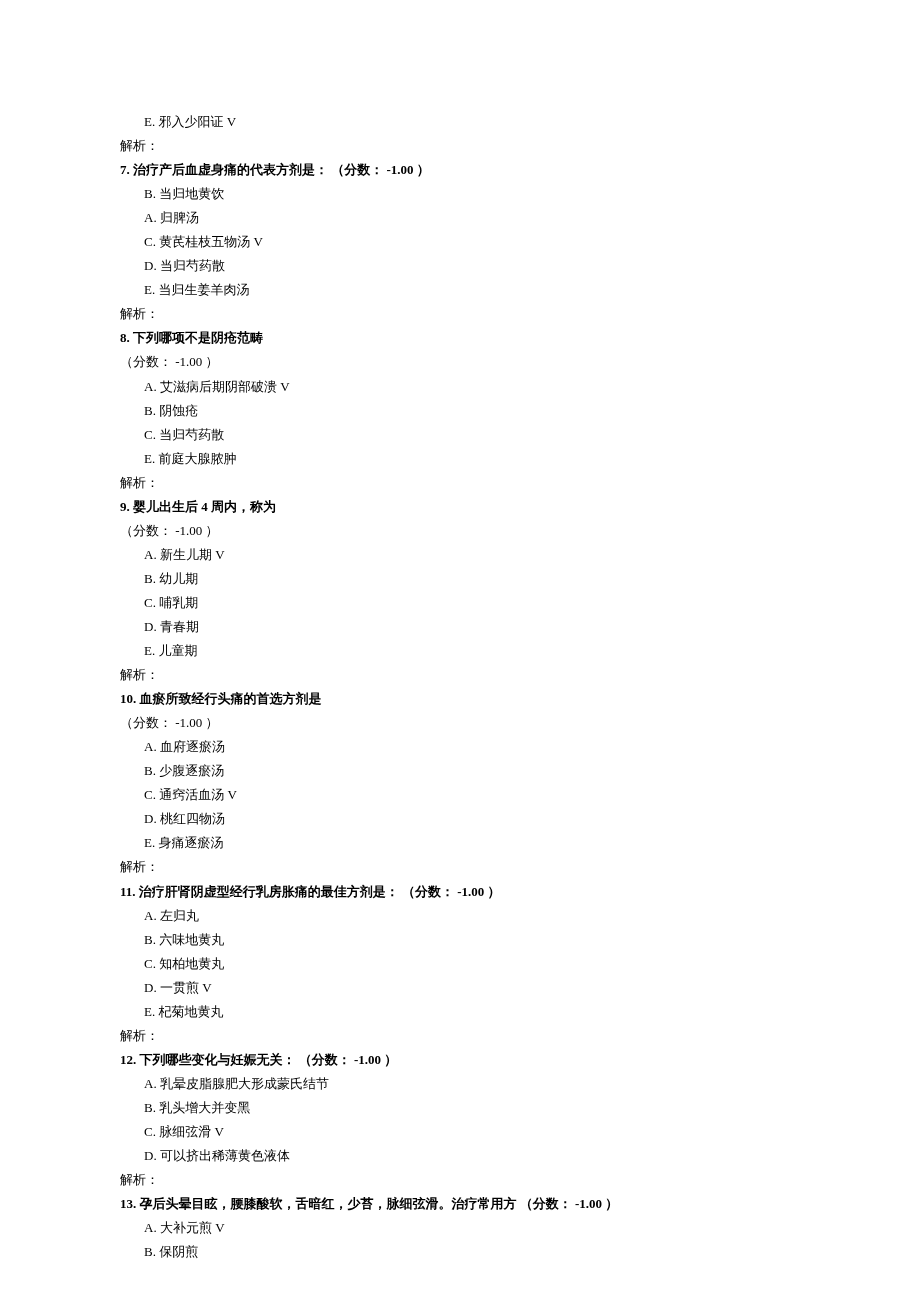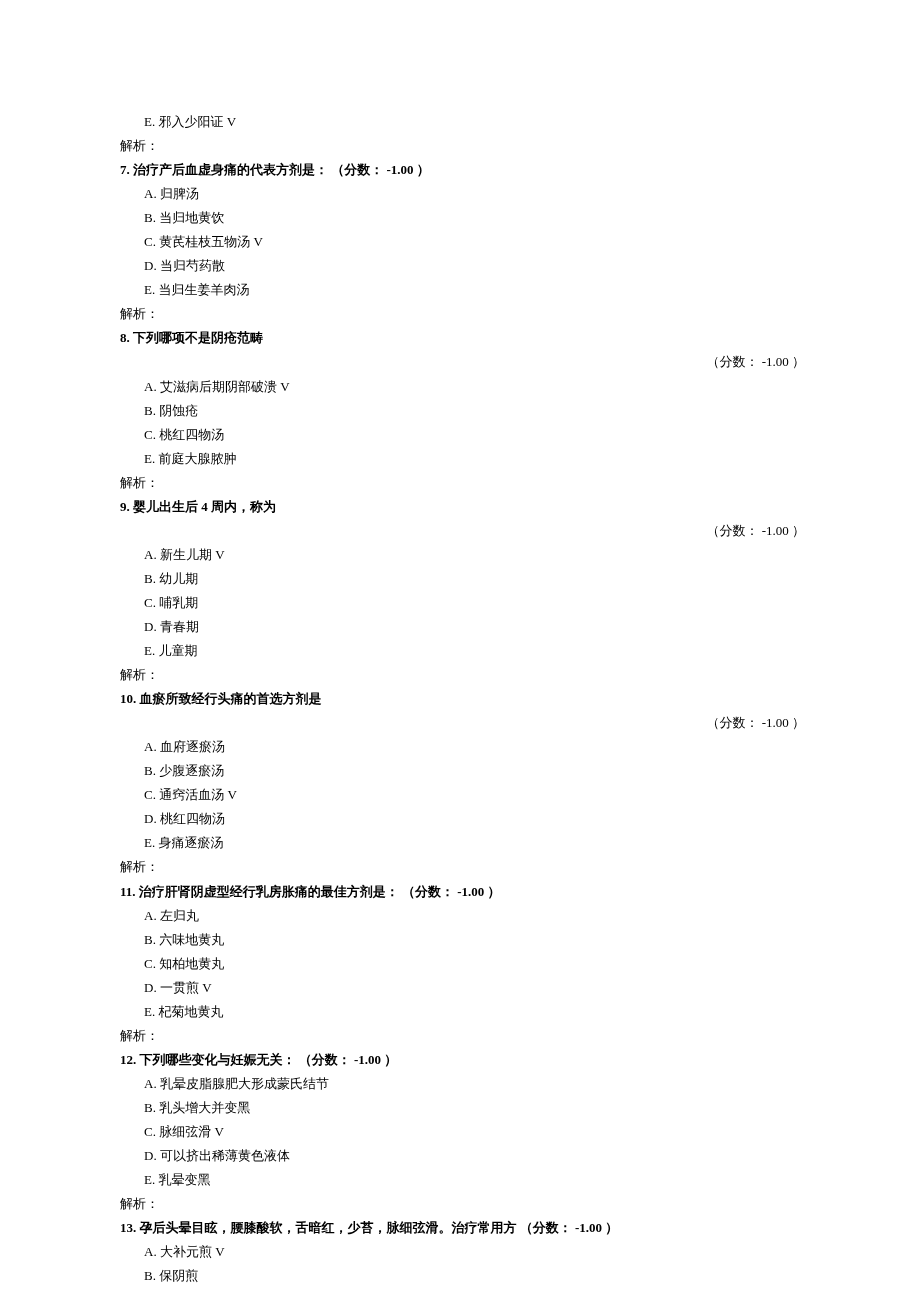--- a/index.html
+++ b/index.html
@@ -12,48 +12,47 @@
       line-height: 1.85;
       color: #000;
       padding: 110px 115px 50px 120px;
     }
     .question-text {
       padding-left: 0;
       font-weight: bold;
     }
     .sub-line {
       padding-left: 0;
-      text-align: right;
     }
     .explain {
       padding-left: 0;
     }
     .opt-text { padding-left: 24px; }
   </style>
 </head>
 <body>
 
 <div>
 
   <div class="opt-text">E.  邪入少阳证  V</div>
   <div class="explain">解析：</div>
 
   <div class="question-text">7.  治疗产后血虚身痛的代表方剂是： （分数：  -1.00 ）</div>
+  <div class="opt-text">B.  当归地黄饮</div>
   <div class="opt-text">A.  归脾汤</div>
-  <div class="opt-text">B.  当归地黄饮</div>
   <div class="opt-text">C.  黄芪桂枝五物汤  V</div>
   <div class="opt-text">D.  当归芍药散</div>
   <div class="opt-text">E.  当归生姜羊肉汤</div>
   <div class="explain">解析：</div>
 
   <div class="question-text">8.  下列哪项不是阴疮范畴</div>
   <div class="sub-line">（分数：  -1.00 ）</div>
   <div class="opt-text">A.  艾滋病后期阴部破溃  V</div>
   <div class="opt-text">B.  阴蚀疮</div>
-  <div class="opt-text">C.  桃红四物汤</div>
+  <div class="opt-text">C.  当归芍药散</div>
   <div class="opt-text">E.  前庭大腺脓肿</div>
   <div class="explain">解析：</div>
 
   <div class="question-text">9.  婴儿出生后  4 周内，称为</div>
   <div class="sub-line">（分数：  -1.00 ）</div>
   <div class="opt-text">A.  新生儿期  V</div>
   <div class="opt-text">B.  幼儿期</div>
   <div class="opt-text">C.  哺乳期</div>
   <div class="opt-text">D.  青春期</div>
   <div class="opt-text">E.  儿童期</div>
@@ -74,20 +73,19 @@
   <div class="opt-text">C.  知柏地黄丸</div>
   <div class="opt-text">D.  一贯煎  V</div>
   <div class="opt-text">E.  杞菊地黄丸</div>
   <div class="explain">解析：</div>
 
   <div class="question-text">12.   下列哪些变化与妊娠无关： （分数：  -1.00 ）</div>
   <div class="opt-text">A.  乳晕皮脂腺肥大形成蒙氏结节</div>
   <div class="opt-text">B.  乳头增大并变黑</div>
   <div class="opt-text">C.  脉细弦滑  V</div>
   <div class="opt-text">D.  可以挤出稀薄黄色液体</div>
-  <div class="opt-text">E.  乳晕变黑</div>
   <div class="explain">解析：</div>
 
   <div class="question-text">13.   孕后头晕目眩，腰膝酸软，舌暗红，少苔，脉细弦滑。治疗常用方  （分数：  -1.00 ）</div>
   <div class="opt-text">A.  大补元煎  V</div>
   <div class="opt-text">B.  保阴煎</div>
 
 </div>
 
 </body></html>

